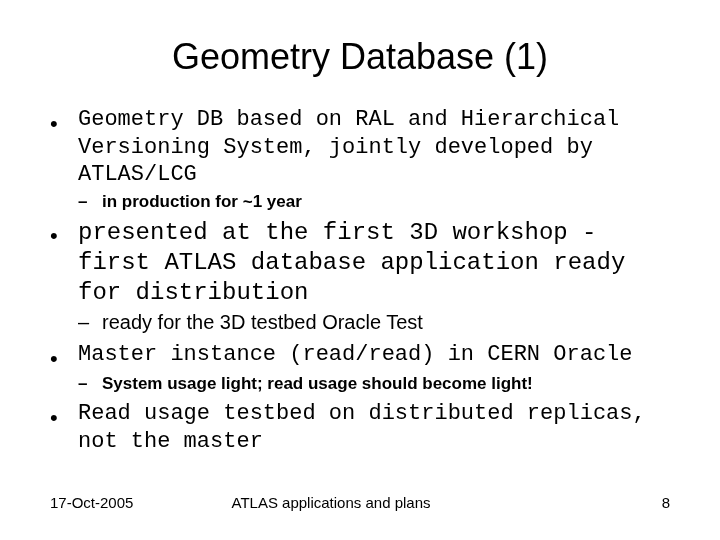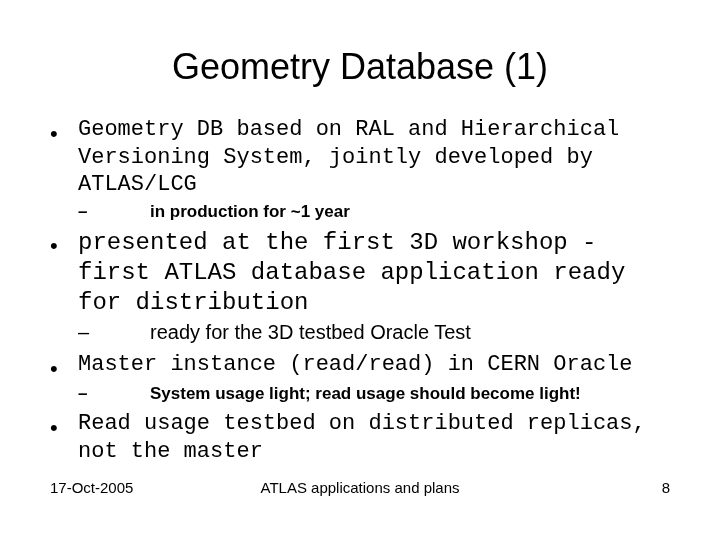--- a/index.html
+++ b/index.html
@@ -1,30 +1,30 @@
 <!DOCTYPE html>
 <html><head>
 <meta charset="utf-8">
 <style>
   * { margin: 0; padding: 0; box-sizing: border-box; }
   html, body { width: 720px; height: 540px; background: #fff; font-family: Arial, Helvetica, sans-serif; color: #000; }
   .slide { width: 720px; height: 540px; position: relative; padding: 20px 50px 0 50px; }
-  .title { font-size: 36px; text-align: center; margin-top: 26px; margin-bottom: 28px; font-weight: normal; }
+  .title { font-size: 36px; text-align: center; margin-top: 16px; margin-bottom: 28px; font-weight: normal; }
   .content { font-size: 22px; line-height: 1.25; }
   .b1 { display: flex; margin-bottom: 2px; }
   .b1 .dot { width: 28px; flex-shrink: 0; font-size: 22px; line-height: 1.1; padding-top: 6px; }
   .b1 .txt { flex: 1; font-family: Liberation Mono, monospace; }
   .b2 { display: flex; margin-left: 28px; margin-top: 2px; margin-bottom: 6px; }
   .b2 .dash { width: 24px; flex-shrink: 0; }
-  .b2 .txt { flex: 1; margin-left: 48px; }
+  .b2 .txt { flex: 1; }
   .small-bold { font-size: 17px; font-weight: bold; }
   .small { font-size: 20px; }
   .lg { font-size: 24px; }
-  .footer { position: absolute; bottom: 44px; left: 0; width: 720px; display: flex; justify-content: space-between; padding: 0 50px; font-size: 15px; }
-  .footer .center { position: absolute; left: 0; width: 720px; text-align: center; }
+  .footer { position: absolute; bottom: 29px; left: 0; width: 720px; display: flex; justify-content: space-between; padding: 0 50px; font-size: 15px; }
+  .footer .center { position: absolute; left: 0; width: 662px; text-align: center; }
   .footer .right { margin-left: auto; }
 </style>
 </head>
 <body>
 
 <div class="slide">
   <h1 class="title">Geometry Database (1)</h1>
 
   <div class="content">
 

